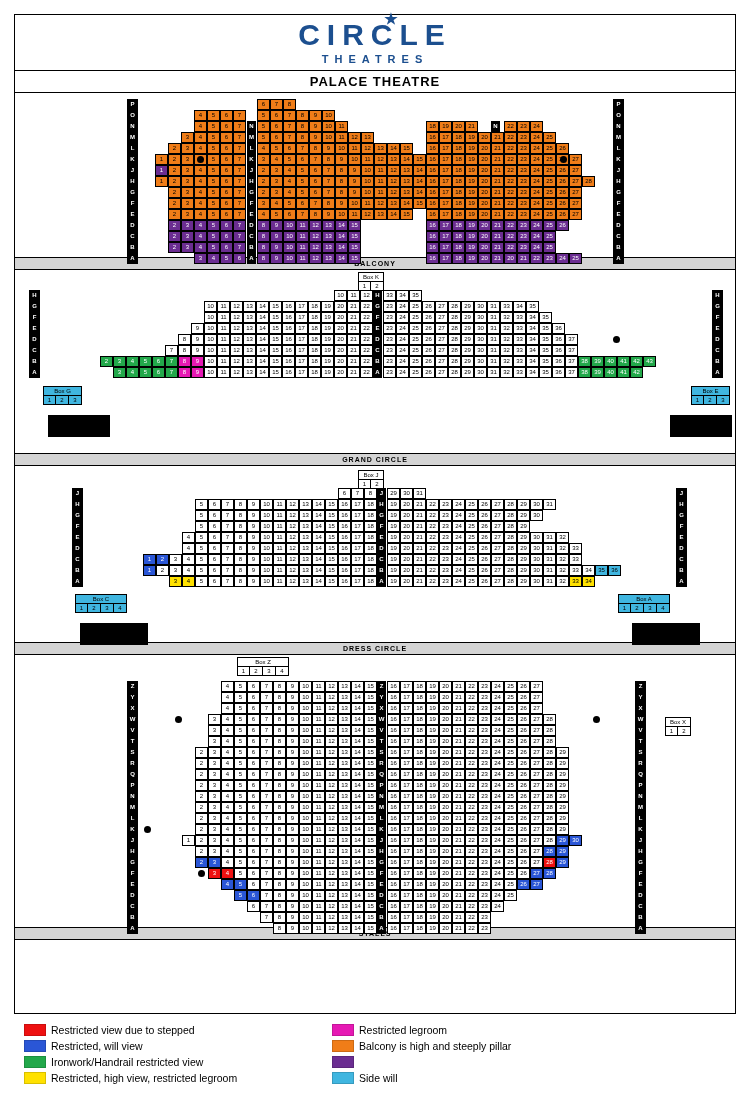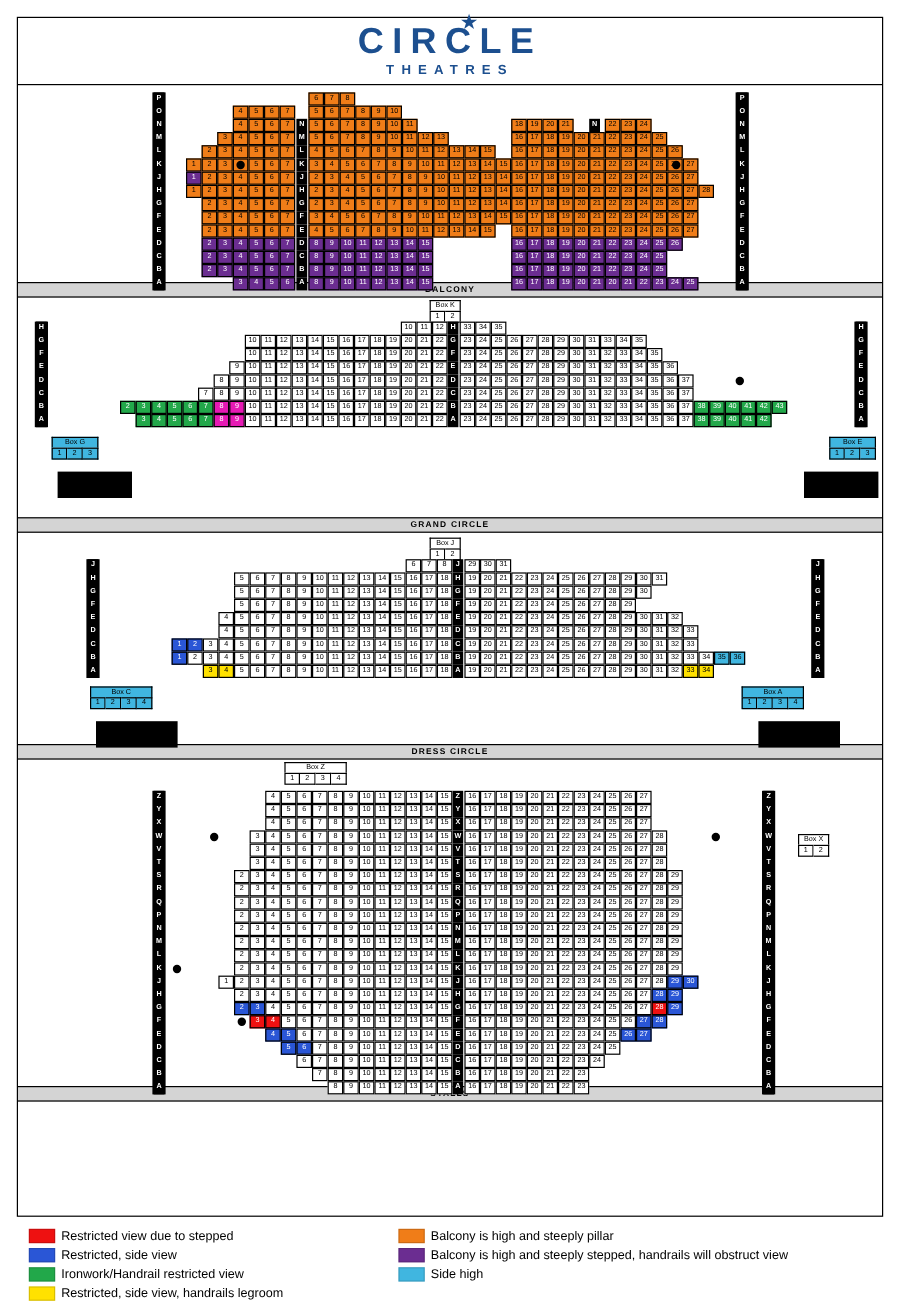--- a/index.html
+++ b/index.html
@@ -162,20 +162,21 @@
   <div class="frame">
 
     <div class="logo-wrap">
       <div class="logo-main">
         <span class="logo-star">★</span>
         <span>CIRCLE</span>
       </div>
       <div class="logo-sub">THEATRES</div>
     </div>
 
+    <div class="theatre-title">PALACE THEATRE</div>
 
     <div class="section" id="sec-balcony" style="height:164px;">
         <div class="blockcol" style="left: 112px; top: 6px; width: 11px; height: 165px;"></div>
         <div class="blockcol" style="left: 598px; top: 6px; width: 11px; height: 165px;"></div>
         <div class="rowlabel" style="left: 113px; top: 6px;">P</div>
         <div class="rowlabel" style="left: 113px; top: 17px;">O</div>
         <div class="rowlabel" style="left: 113px; top: 28px;">N</div>
         <div class="rowlabel" style="left: 113px; top: 39px;">M</div>
         <div class="rowlabel" style="left: 113px; top: 50px;">L</div>
         <div class="rowlabel" style="left: 113px; top: 61px;">K</div>
@@ -1876,39 +1877,42 @@
   </div>
 
   <div class="legend">
     <div class="legend-col" id="legend-left" style="left:10px; top:0;">
         <div class="legend-row">
           <div class="legend-sw" style="background: rgb(238, 17, 17);"></div>
           <div class="legend-label">Restricted view due to stepped</div>
         </div>
         <div class="legend-row">
           <div class="legend-sw" style="background: rgb(42, 86, 214);"></div>
-          <div class="legend-label">Restricted, side view</div>
+          <div class="legend-label">Restricted, will view</div>
         </div>
         <div class="legend-row">
           <div class="legend-sw" style="background: rgb(34, 168, 74);"></div>
           <div class="legend-label">Ironwork/Handrail restricted view</div>
         </div>
         <div class="legend-row">
           <div class="legend-sw" style="background: rgb(255, 225, 0);"></div>
-          <div class="legend-label">Restricted, side view, handrails legroom</div>
+          <div class="legend-label">Restricted, high view, restricted legroom</div>
         </div>
       </div>
     <div class="legend-col" id="legend-right" style="left:318px; top:0;">
+        <div class="legend-row">
+          <div class="legend-sw" style="background: rgb(230, 25, 180);"></div>
+          <div class="legend-label">Restricted legroom</div>
+        </div>
         <div class="legend-row">
           <div class="legend-sw" style="background: rgb(240, 125, 24);"></div>
           <div class="legend-label">Balcony is high and steeply pillar</div>
         </div>
         <div class="legend-row">
           <div class="legend-sw" style="background: rgb(107, 45, 145);"></div>
-          <div class="legend-label">Balcony is high and steeply stepped, handrails will obstruct view</div>
         </div>
         <div class="legend-row">
           <div class="legend-sw" style="background: rgb(64, 182, 224);"></div>
-          <div class="legend-label">Side high</div>
+          <div class="legend-label">Side will</div>
         </div>
       </div>
   </div>
 </div>
 
 </body></html>

